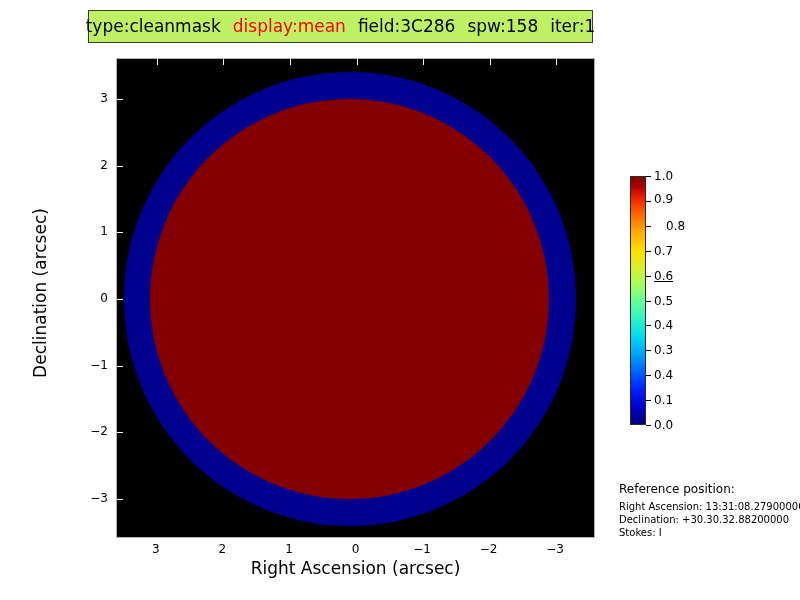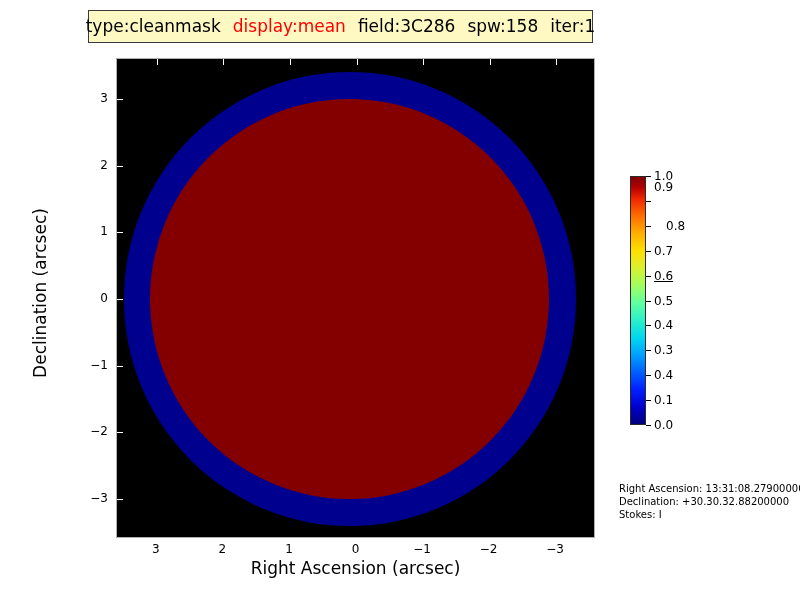--- a/index.html
+++ b/index.html
@@ -17,21 +17,21 @@
   }
 
   
   #title-box {
     position: absolute;
     left: 88px;
     top: 10px;
     width: 505px;
     height: 33px;
     box-sizing: border-box;
-    background: #fef9c3;
+    background: #bef264;
     border: 1px solid #3a3a3a;
     display: flex;
     align-items: center;
     justify-content: center;
     white-space: nowrap;
   }
   #title-box .seg {
     font-size: 17px;
     line-height: 1;
     letter-spacing: 0px;
@@ -257,21 +257,21 @@
 <div id="xlabel">Right Ascension (arcsec)</div>
 <div id="ylabel">Declination (arcsec)</div>
 
 <div id="colorbar-wrap">
   <div id="colorbar-gradient"></div>
 </div>
 <div id="colorbar-ticks">
     <div class="cb-tick" style="left: 646px; top: 176px; position: absolute;"></div>
     <div class="cb-label" style="left: 654px; top: 176px;">1.0</div>
     <div class="cb-tick" style="left: 646px; top: 200.9px; position: absolute;"></div>
-    <div class="cb-label" style="left: 654px; top: 187px;">0.9</div>
+    <div class="cb-label" style="left: 654px; top: 199px;">0.9</div>
     <div class="cb-tick" style="left: 646px; top: 225.8px; position: absolute;"></div>
     <div class="cb-label" style="left: 654px; top: 225.8px; margin-left: 12px;">0.8</div>
     <div class="cb-tick" style="left: 646px; top: 250.7px; position: absolute;"></div>
     <div class="cb-label" style="left: 654px; top: 250.7px;">0.7</div>
     <div class="cb-tick" style="left: 646px; top: 275.6px; position: absolute;"></div>
     <div class="cb-label" style="left: 654px; top: 275.6px; text-decoration: underline;">0.6</div>
     <div class="cb-tick" style="left: 646px; top: 300.5px; position: absolute;"></div>
     <div class="cb-label" style="left: 654px; top: 300.5px;">0.5</div>
     <div class="cb-tick" style="left: 646px; top: 325.4px; position: absolute;"></div>
     <div class="cb-label" style="left: 654px; top: 325.4px;">0.4</div>
@@ -279,18 +279,19 @@
     <div class="cb-label" style="left: 654px; top: 350.3px;">0.3</div>
     <div class="cb-tick" style="left: 646px; top: 375.2px; position: absolute;"></div>
     <div class="cb-label" style="left: 654px; top: 375.2px;">0.4</div>
     <div class="cb-tick" style="left: 646px; top: 400.1px; position: absolute;"></div>
     <div class="cb-label" style="left: 654px; top: 400.1px;">0.1</div>
     <div class="cb-tick" style="left: 646px; top: 425px; position: absolute;"></div>
     <div class="cb-label" style="left: 654px; top: 425px;">0.0</div>
   </div>
 
 <div id="refblock">
+  <div class="ref-title">Reference position:</div>
   <div id="ref-lines">
       <div class="ref-line">Right Ascension: 13:31:08.27900000</div>
       <div class="ref-line">Declination: +30.30.32.88200000</div>
       <div class="ref-line">Stokes: I</div>
     </div>
 </div>
 
 </body></html>

